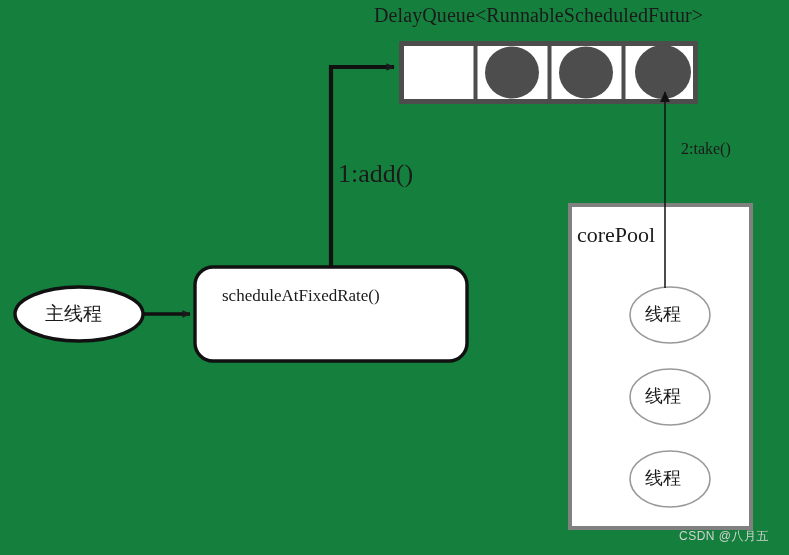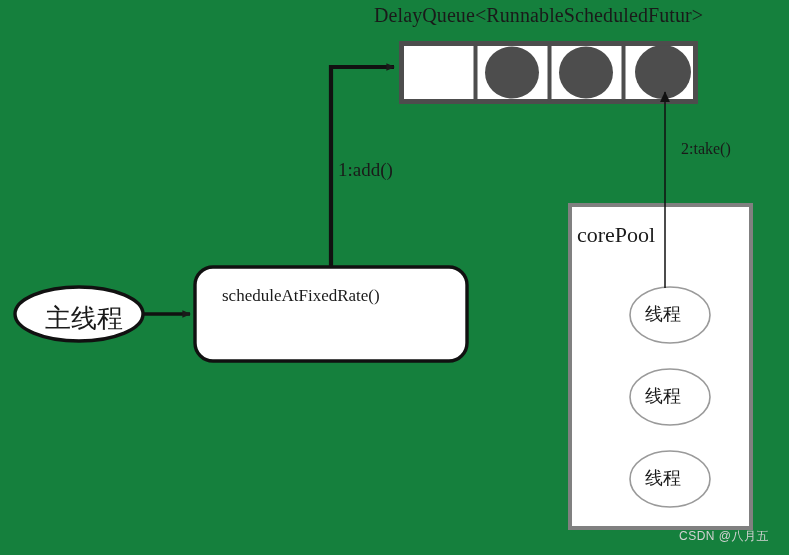--- a/index.html
+++ b/index.html
@@ -33,36 +33,36 @@
   }
   .queue-title {
     left: 374px;
     top: 4px;
     font-size: 20px;
     letter-spacing: 0.1px;
   }
   .add-label {
     left: 338px;
     top: 159px;
-    font-size: 19px;
+    font-size: 26px;
   }
   .take-label {
     left: 681px;
     top: 140px;
     font-size: 16px;
   }
   .corepool-label {
     left: 577px;
     top: 222px;
     font-size: 22px;
   }
   .main-thread-label {
     left: 45px;
     top: 301px;
-    font-size: 26px;
+    font-size: 19px;
     font-family: "DejaVu Sans", "Liberation Sans", sans-serif;
   }
   .sched-line1 {
     left: 222px;
     top: 286px;
     font-size: 17px;
   }
   .sched-line2 {
     left: 206px;
     top: 315px;

